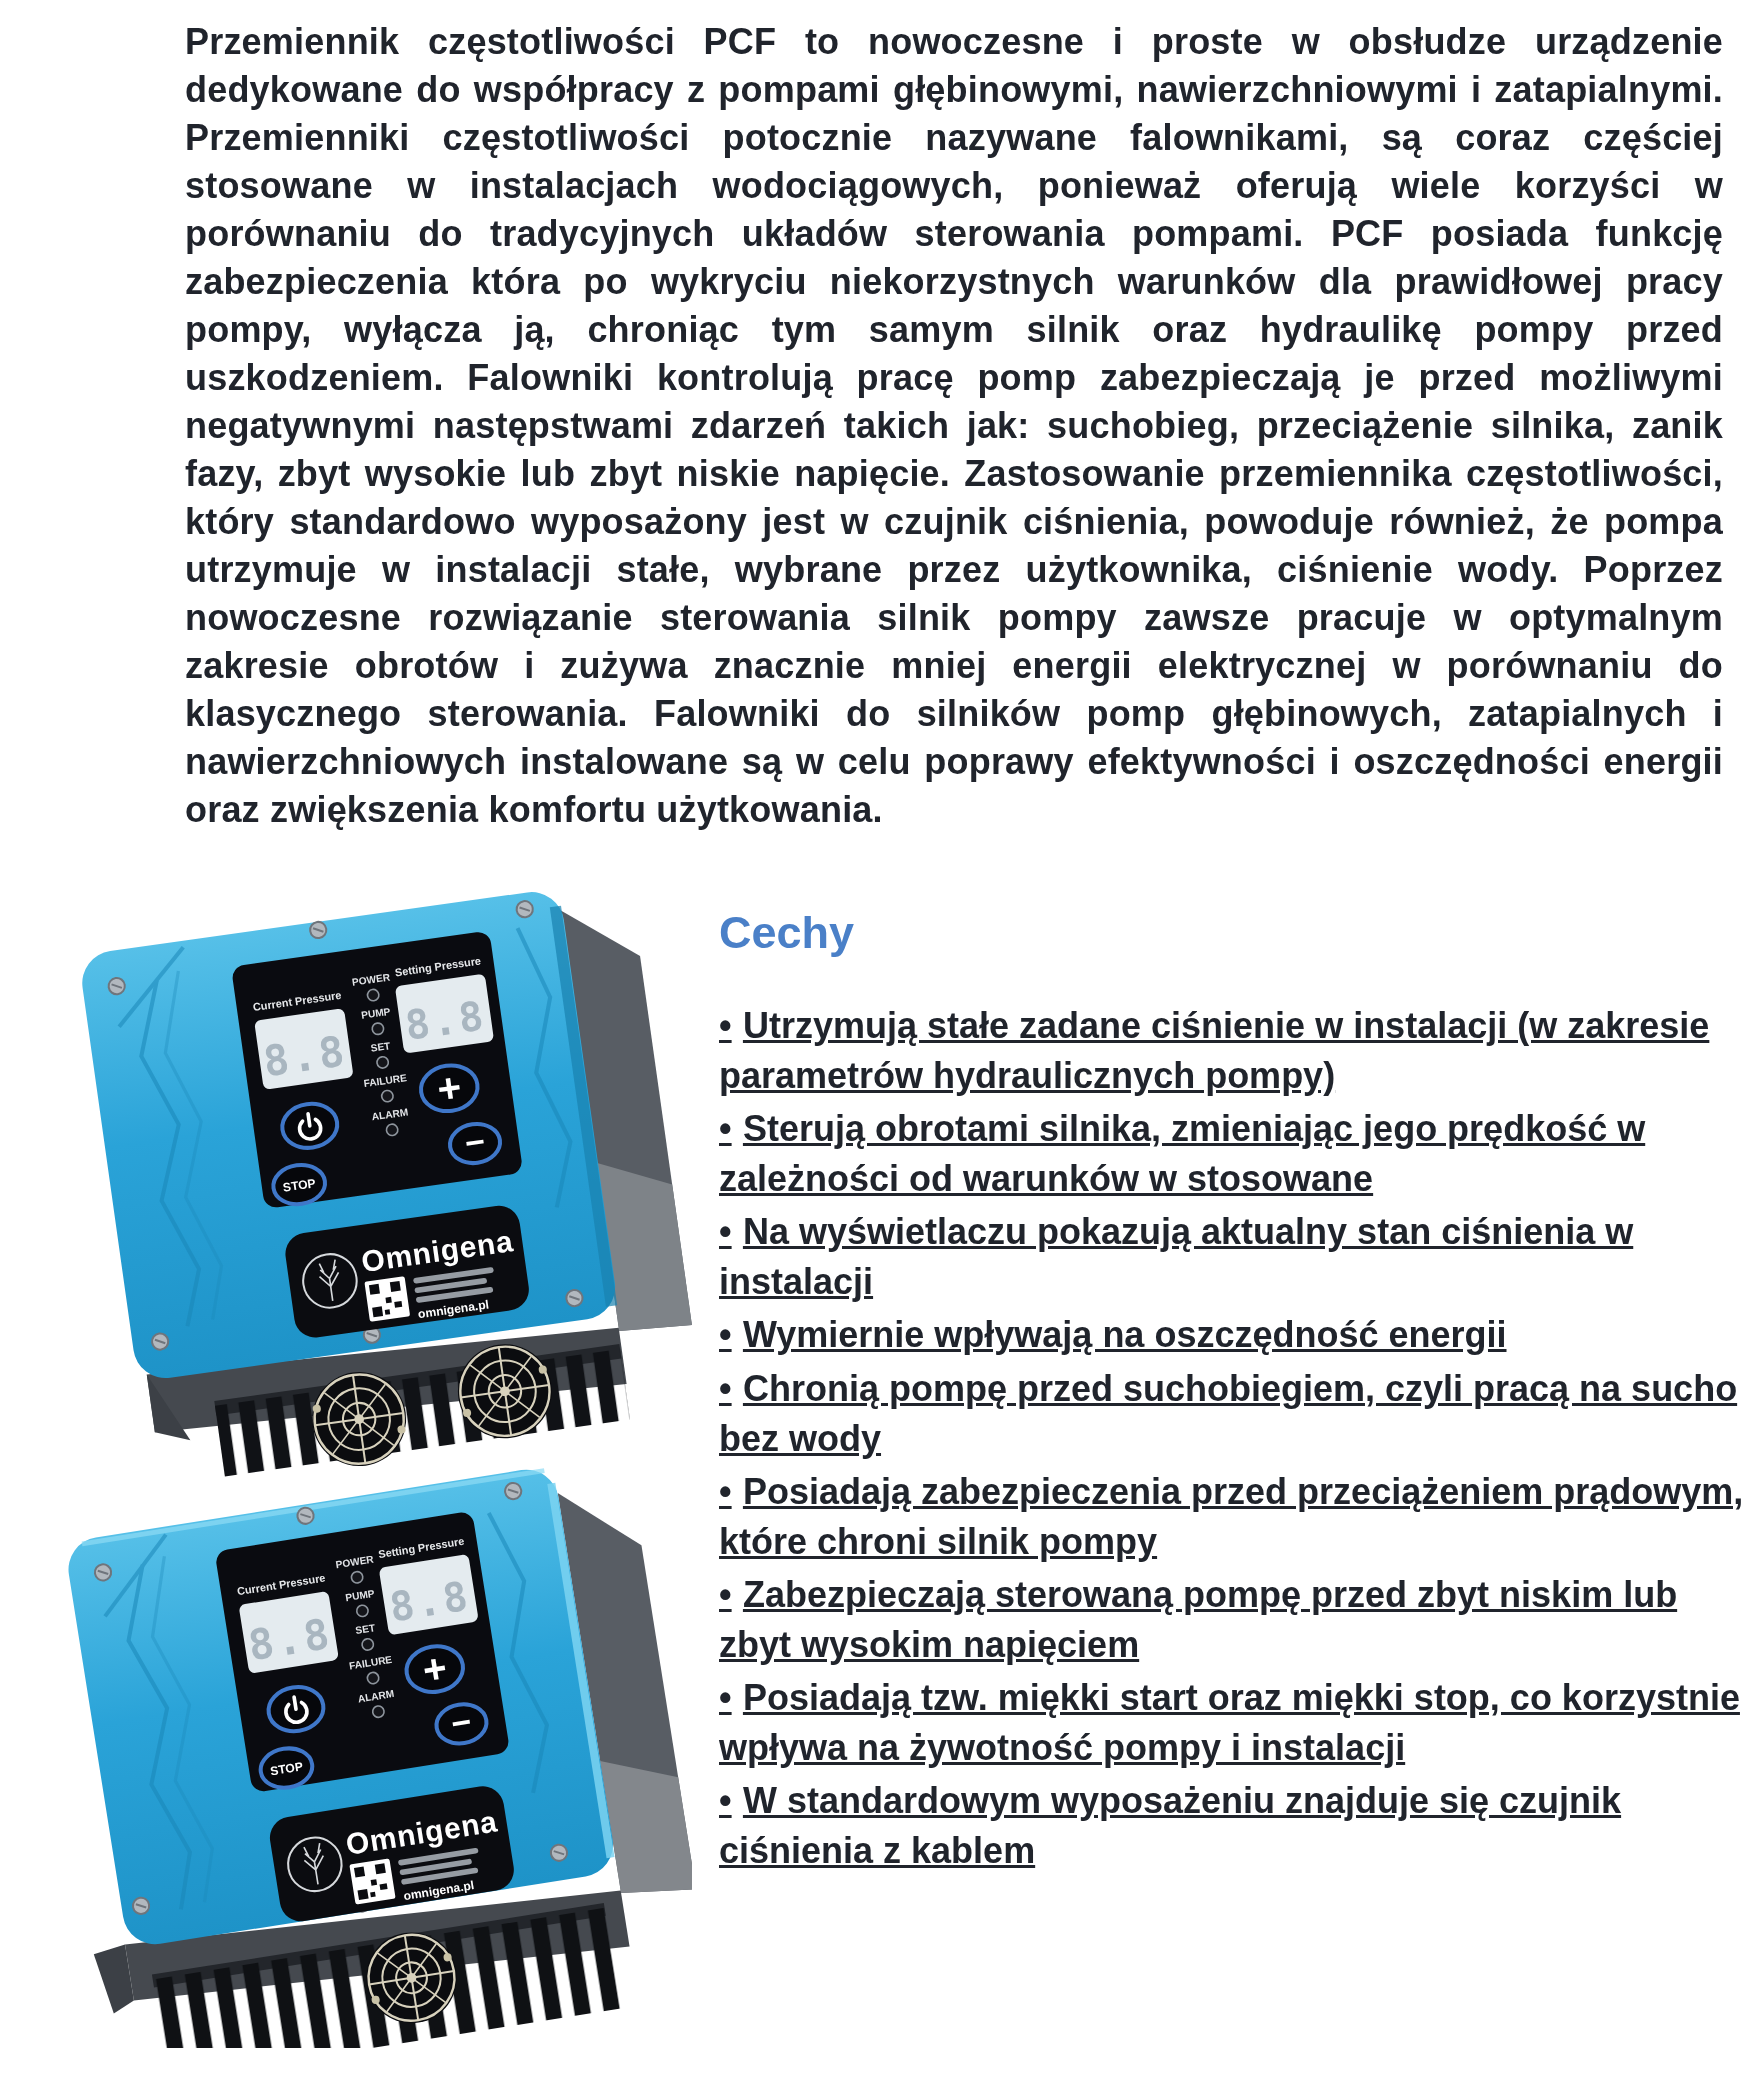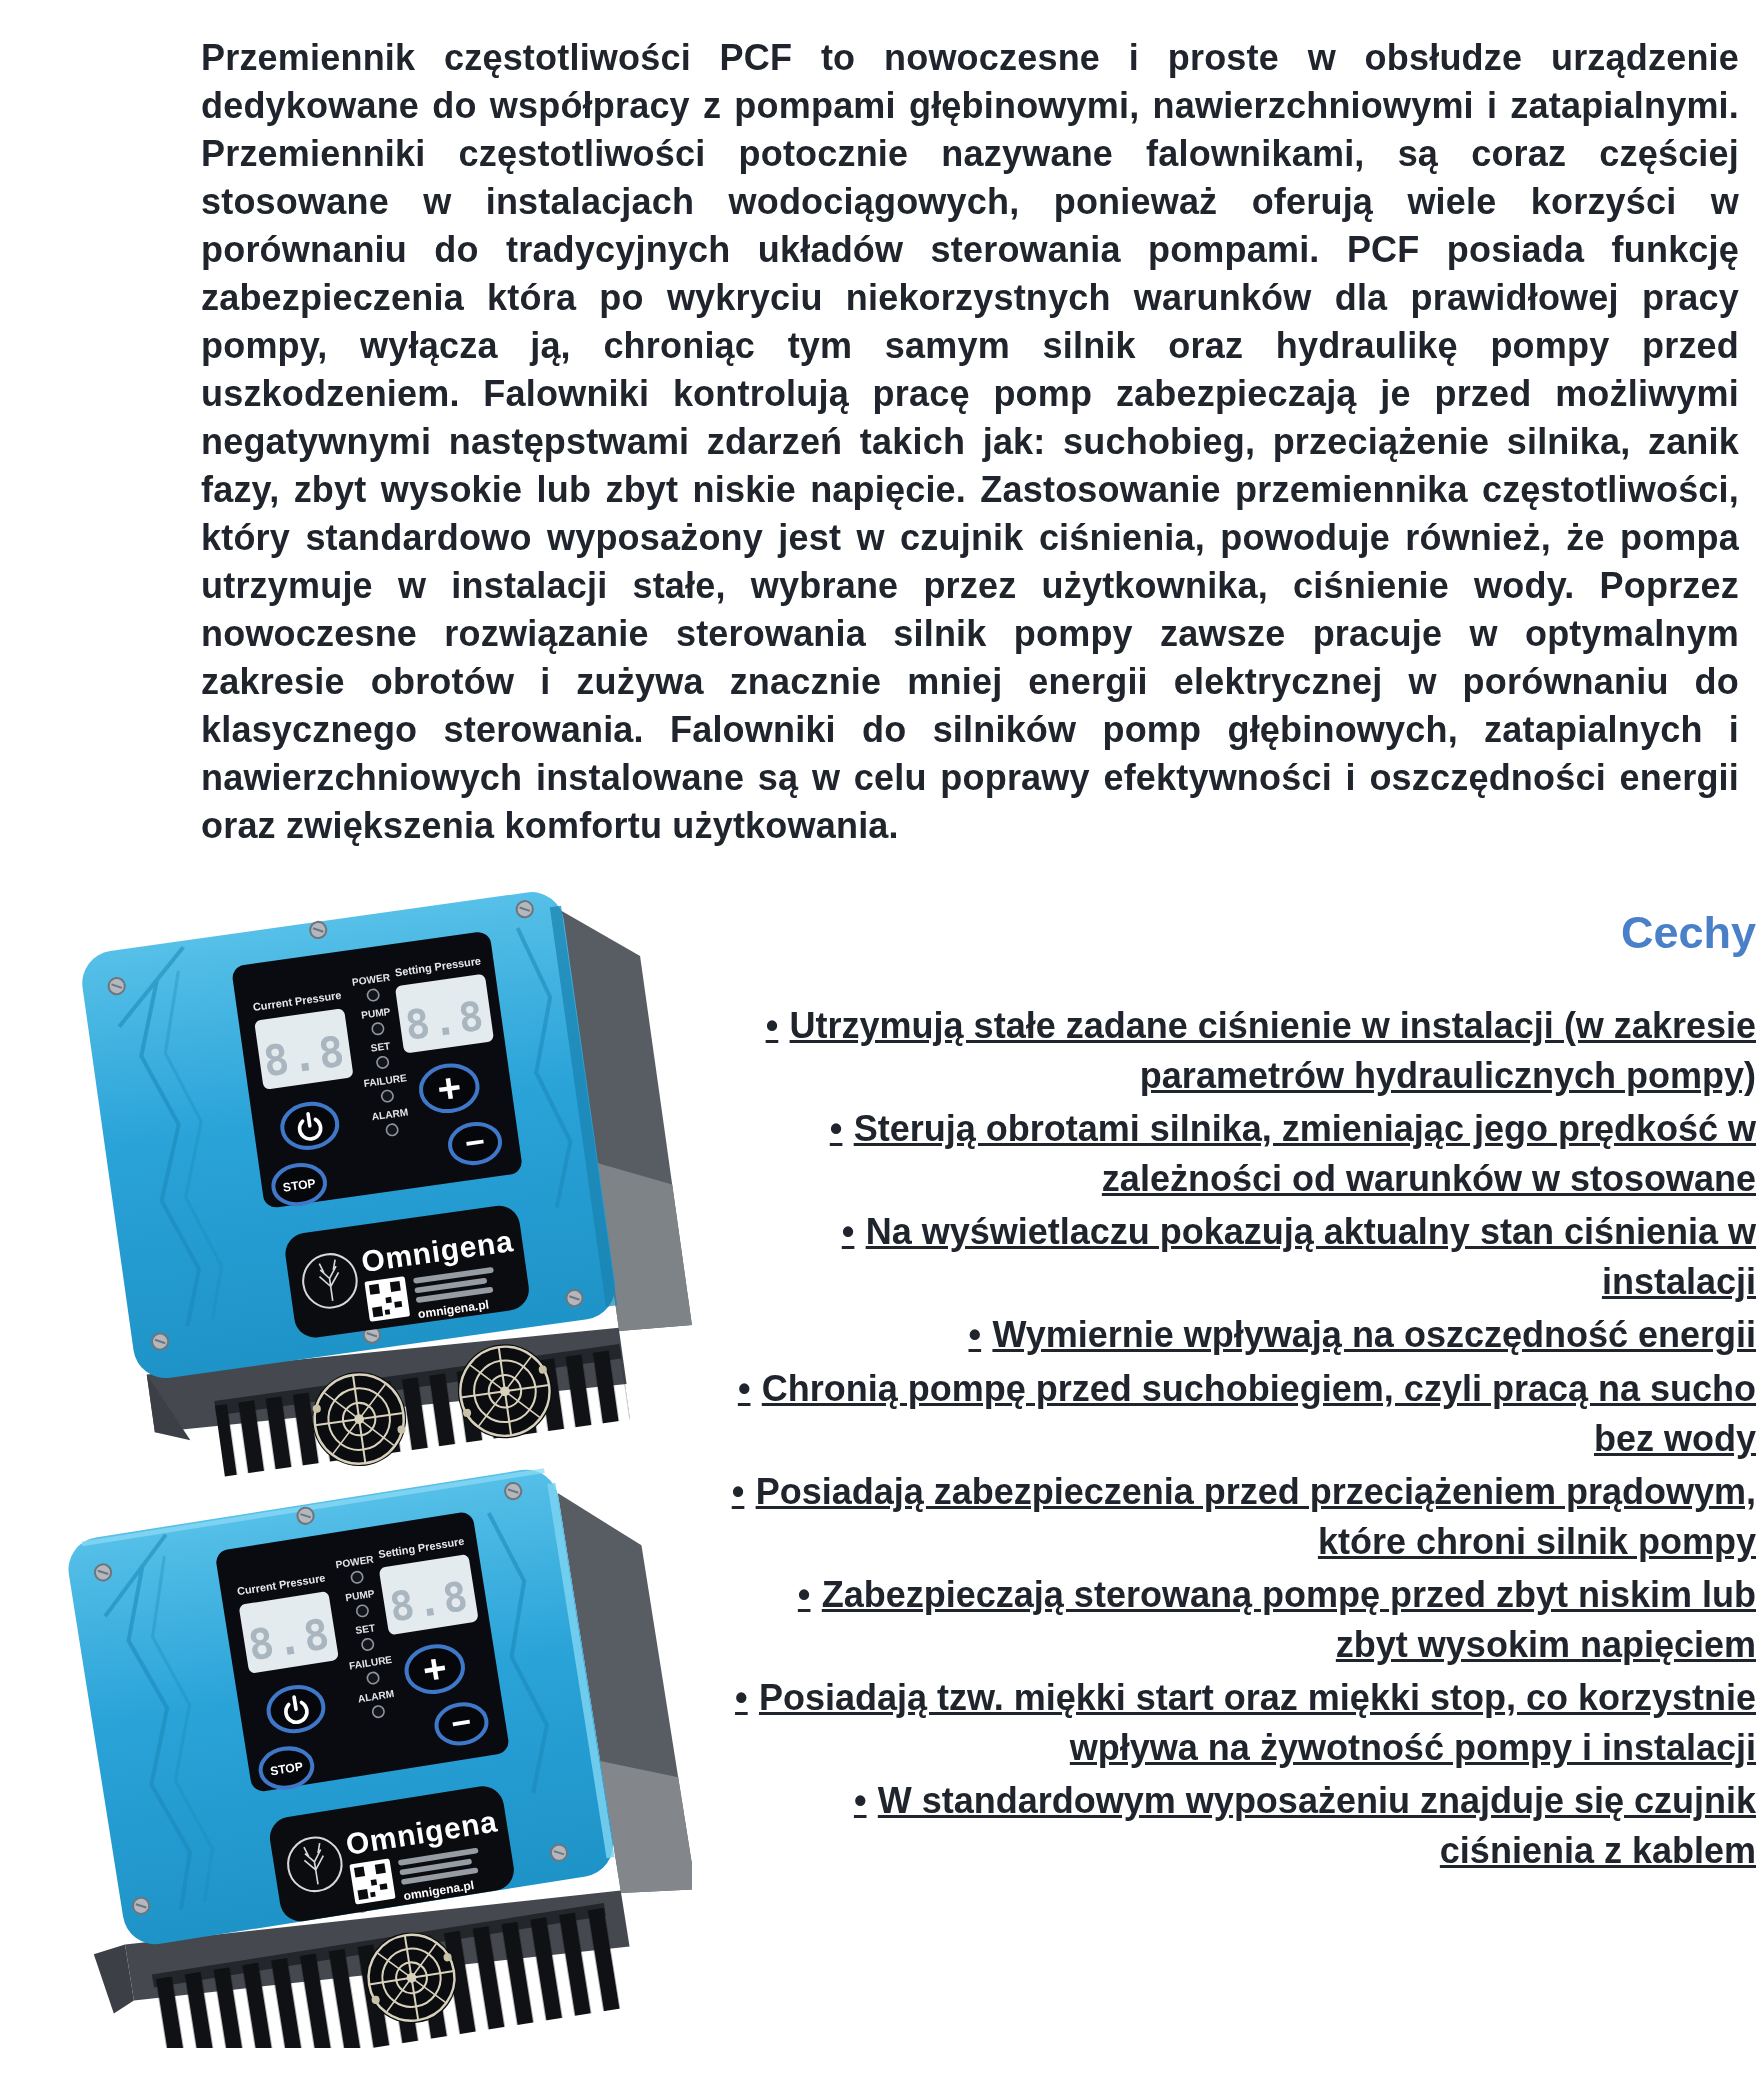--- a/index.html
+++ b/index.html
@@ -1,22 +1,22 @@
 <!DOCTYPE html>
 <html style="font-size:13px"><head>
 <meta charset="utf-8">
 <style>
   html,body{margin:0;padding:0;}
   body{width:1760px;height:2074px;background:#ffffff;position:relative;overflow:hidden;
        font-family:"Liberation Sans",sans-serif;}
   .page{position:absolute;left:0;top:0;width:1760px;height:2074px;}
-  .intro{position:absolute;left:185px;top:18px;width:1538px;margin:16px;
+  .intro{position:absolute;left:185px;top:18px;width:1538px;margin:0;
          font-size:36px;line-height:48px;font-weight:700;color:#20242c;
          text-align:justify;letter-spacing:0.2px;}
-  .features{position:absolute;left:719px;top:907px;width:1037px;text-align:right;}
+  .features{position:absolute;left:719px;top:907px;width:1037px;}
   .features-title{margin:0;font-size:45px;line-height:1.15;font-weight:700;color:#4a80c8;}
   .features-list{list-style:none;margin:42px 0 0 0;padding:0;
                  font-size:36px;line-height:50px;font-weight:700;color:#20242c;text-decoration:underline;}
   .features-list li{margin:0 0 3.2px 0;}
   .blt{margin-right:11.3px;}
   .device{position:absolute;}
   .device-top{left:63px;top:843px;width:648px;height:647px;}
   .device-bottom{left:27.5px;top:1458px;width:664px;height:590px;}
   svg text{font-family:"Liberation Sans",sans-serif;}
   .seg{font-family:"DejaVu Sans Mono",monospace;font-weight:700;letter-spacing:3px;}

